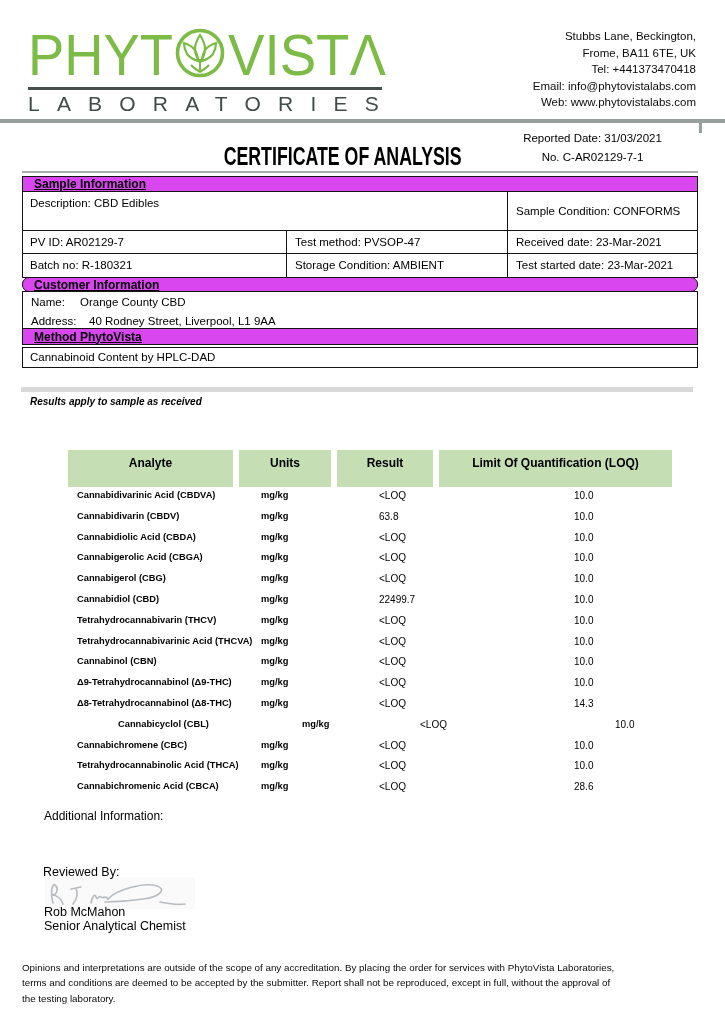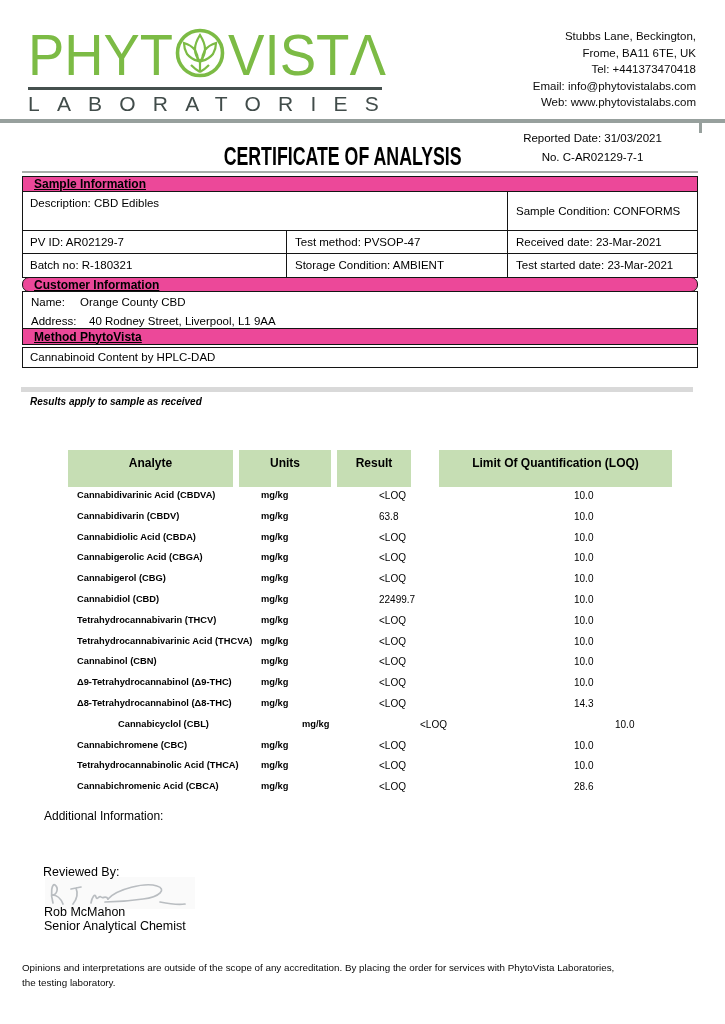--- a/index.html
+++ b/index.html
@@ -18,21 +18,21 @@
   .top-rule{left:0;top:119px;width:725px;height:4px;background:#97a09d;}
   .top-rule-tick{left:699px;top:119px;width:3px;height:14px;background:#97a09d;}
 
   
   .report-block{left:490px;top:129px;width:205px;text-align:center;font-size:11.5px;line-height:19px;}
   .cert-title{left:180px;top:142px;width:301px;text-align:center;font-size:25px;font-weight:bold;
               transform:scaleX(0.71);transform-origin:50% 50%;white-space:nowrap;}
   .sub-rule{left:22px;top:171px;width:676px;height:2px;background:#a9aeaa;}
 
   
-  .bar{background:#ec4899;border:1px solid #141414;box-sizing:border-box;
+  .bar{background:#d946ef;border:1px solid #141414;box-sizing:border-box;
        font-size:12px;font-weight:bold;text-decoration:underline;
        padding-left:11px;display:flex;align-items:center;}
   .cell{border:1px solid #141414;box-sizing:border-box;background:#fff;font-size:11.5px;}
   .bar1{left:22px;top:176px;width:676px;height:16px;}
   .cell-desc{left:22px;top:191px;width:486px;height:40px;padding:5px 0 0 7px;}
   .cell-cond{left:507px;top:191px;width:191px;height:40px;display:flex;align-items:center;padding-left:8px;}
   .cell-pv{left:22px;top:230px;width:265px;height:24px;line-height:22px;padding-left:7px;}
   .cell-test{left:286px;top:230px;width:222px;height:24px;line-height:22px;padding-left:8px;}
   .cell-recv{left:507px;top:230px;width:191px;height:24px;line-height:22px;padding-left:8px;}
   .cell-batch{left:22px;top:253px;width:265px;height:25px;line-height:23px;padding-left:7px;}
@@ -48,21 +48,21 @@
   .cell-method{left:22px;top:347px;width:676px;height:21px;line-height:19px;padding-left:7px;}
 
   
   .grey-divider{left:21px;top:387px;width:672px;height:5px;background:#d9d9d9;}
   .results-note{left:30px;top:396px;font-size:10px;font-weight:bold;font-style:italic;}
 
   .th{background:#c6deb4;top:450px;height:37px;box-sizing:border-box;
       text-align:center;padding-top:6px;font-size:12px;font-weight:bold;}
   .th-analyte{left:68px;width:165px;}
   .th-units{left:239px;width:92px;}
-  .th-result{left:337px;width:74px;}
+  .th-result{left:337px;width:96px;}
   .th-loq{left:439px;width:233px;}
 
   .results-rows{left:0;top:0;width:725px;height:0;}
   .trow{position:absolute;left:2px;width:725px;height:20px;}
   .trow span{position:absolute;top:0;white-space:nowrap;}
   .c-analyte{left:75px;font-size:9.3px;font-weight:bold;}
   .c-units{left:259px;font-size:9.3px;font-weight:bold;}
   .c-result{left:377px;font-size:10px;}
   .c-loq{left:572px;font-size:10px;}
 
@@ -245,16 +245,17 @@
       <path d="M46,26 C47,20 50,16 51,20 C52,24 54,18 56,20 C58,22 61,18 63,22"></path>
       <path d="M63,22 C72,12 100,5 112,9 C122,12 115,20 98,22 C85,24 70,25 60,25"></path>
       <path d="M115,25 C125,27 133,28 140,27"></path>
     </g>
   </svg>
   <div class="abs sig-name">Rob McMahon</div>
   <div class="abs sig-title">Senior Analytical Chemist</div>
 
   <div class="abs footer">
       <div>Opinions and interpretations are outside of the scope of any accreditation. By placing the order for services with PhytoVista Laboratories,</div>
+      <div>terms and conditions are deemed to be accepted by the submitter. Report shall not be reproduced, except in full, without the approval of</div>
       <div>the testing laboratory.</div>
     </div>
 
 </div>
 
 </body></html>

